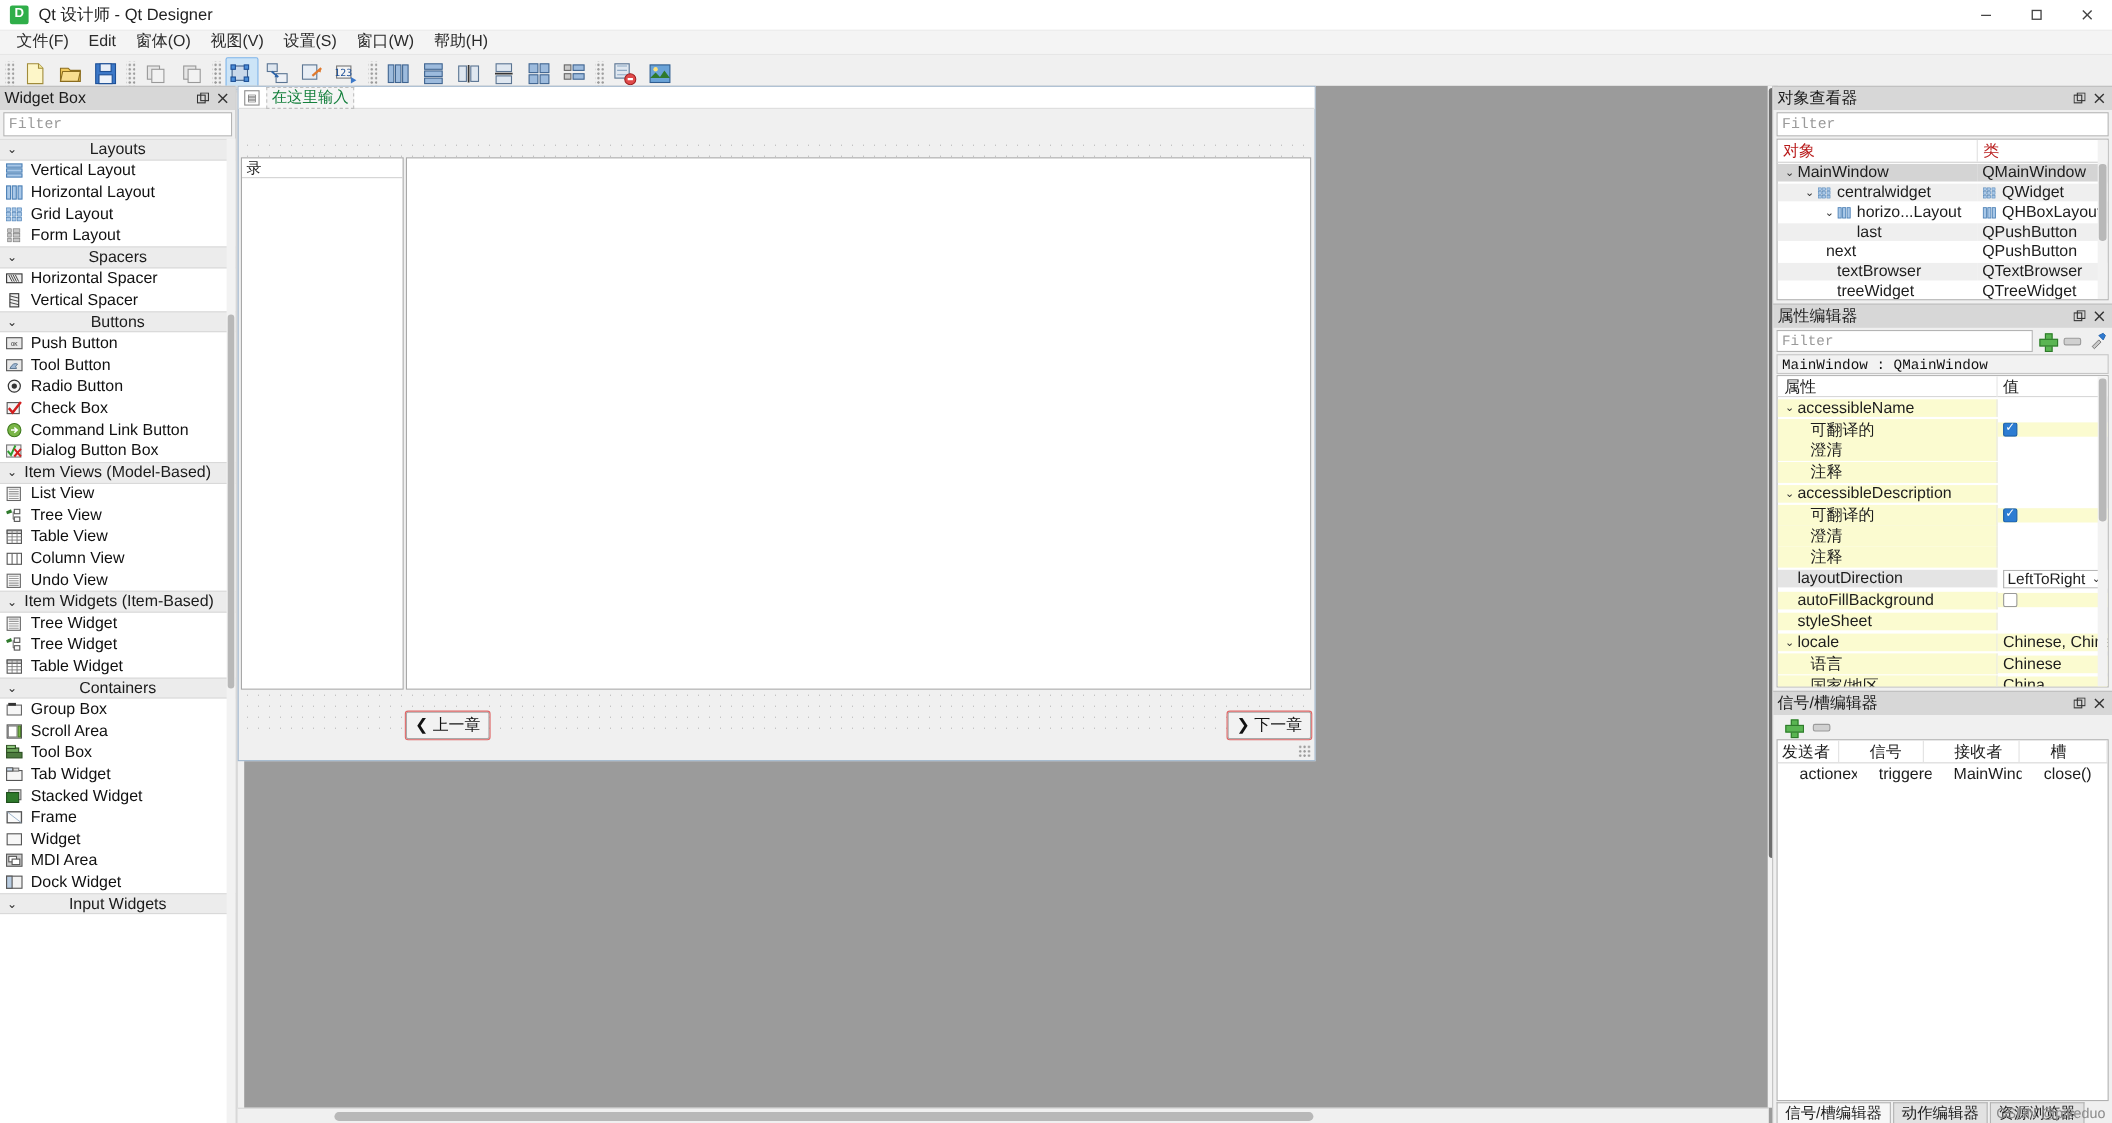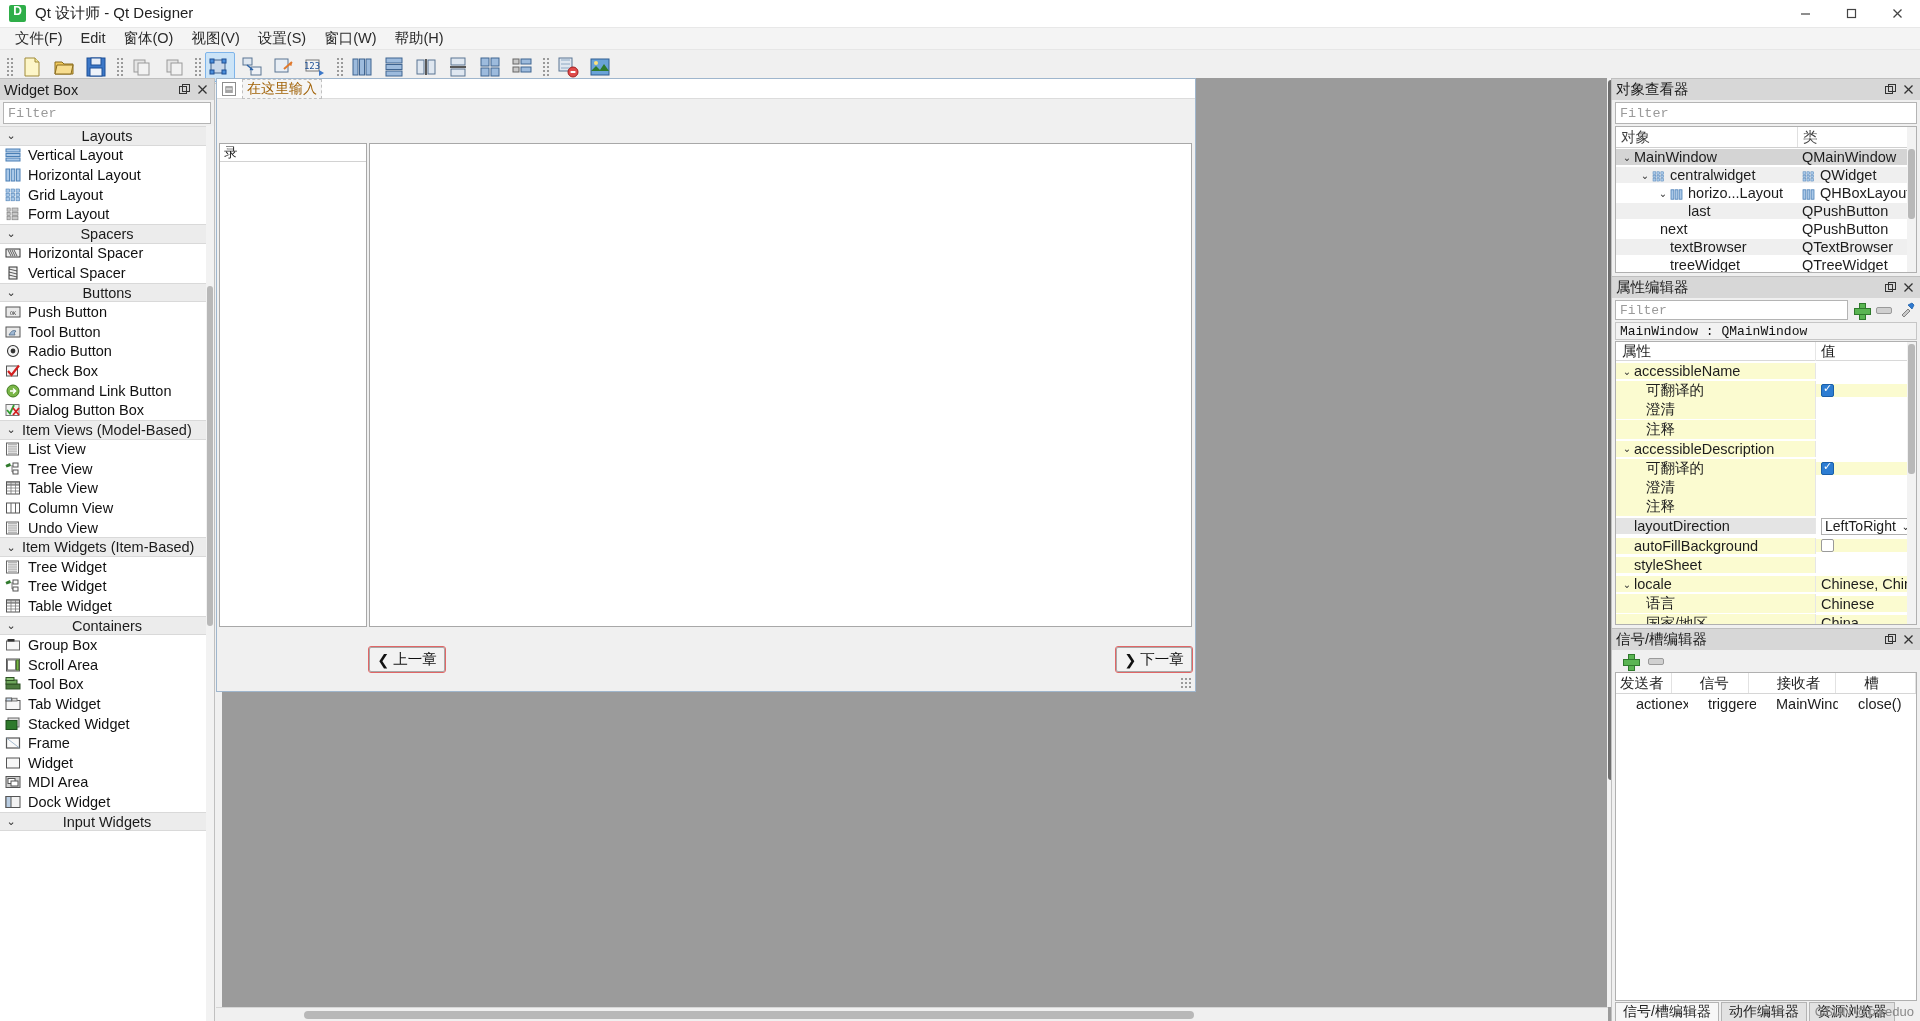--- a/index.html
+++ b/index.html
@@ -129,21 +129,21 @@
   .form-tb-btns { margin-left: auto; display: flex; gap: 4px; padding-right: 6px; }
   .form-tb-btn {
     width: 31px; height: 19px; border: 1px solid #7f9db9; background: #dbe8f5;
     display: flex; align-items: center; justify-content: center; color: #24405d; font-size: 13px;
   }
   .form-menubar {
     height: 20px; background: #fff; border-bottom: 1px solid #dcdcdc;
     display: flex; align-items: center; padding-left: 5px; gap: 6px;
   }
   .form-menu-ph {
-    font-size: 14px; color: #a16207; border: 1px dashed #c0c0c0; padding: 0 4px;
+    font-size: 14px; color: #15803d; border: 1px dashed #c0c0c0; padding: 0 4px;
     background: #f5f5f5;
   }
   .form-menu-icon {
     width: 14px; height: 14px; border: 1px solid #8d8d8d; background: #fff;
     display: inline-flex; align-items: center; justify-content: center; font-size: 9px; color: #555;
   }
   .layout-dots {
     position: absolute; left: 3px; top: 48px; right: 3px; bottom: 28px;
     background-image: radial-gradient(circle, #b0b0b0 0.6px, transparent 0.7px);
     background-size: 10px 10px;
@@ -184,21 +184,21 @@
   
   .right-col {
     position: absolute; right: 0; top: 78px; width: 309px; bottom: 0;
     background: #f0f0f0; display: flex; flex-direction: column;
     border-left: 1px solid #c0c0c0;
   }
   .obj-inspector { height: 198px; display: flex; flex-direction: column; }
   .tbl { background: #fff; border: 1px solid #b0b0b0; margin: 0 3px 3px 3px; flex: 1; overflow: hidden; position: relative; }
   .tbl-head { display: flex; height: 21px; background: #fff; border-bottom: 1px solid #d0d0d0; }
   .tbl-head .th {
-    font-size: 14.5px; color: #404040; padding-left: 5px; display: flex; align-items: center;
+    font-size: 14.5px; color: #b91c1c; padding-left: 5px; display: flex; align-items: center;
     border-right: 1px solid #e0e0e0;
   }
   .row { display: flex; height: 18px; font-size: 14.5px; align-items: center; }
   .row .c1 { display: flex; align-items: center; overflow: hidden; white-space: nowrap; }
   .row .c2 { display: flex; align-items: center; overflow: hidden; white-space: nowrap; padding-left: 4px; }
   .chev-s { width: 14px; text-align: center; font-size: 10px; color: #333; flex: 0 0 14px; }
   .mini-icon { width: 14px; height: 12px; margin-right: 4px; flex: 0 0 14px; }
   .sel-bg { background: #d4d4d4; }
   .alt-bg { background: #efefef; }
 

